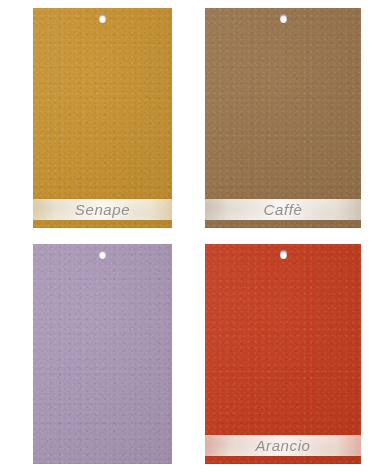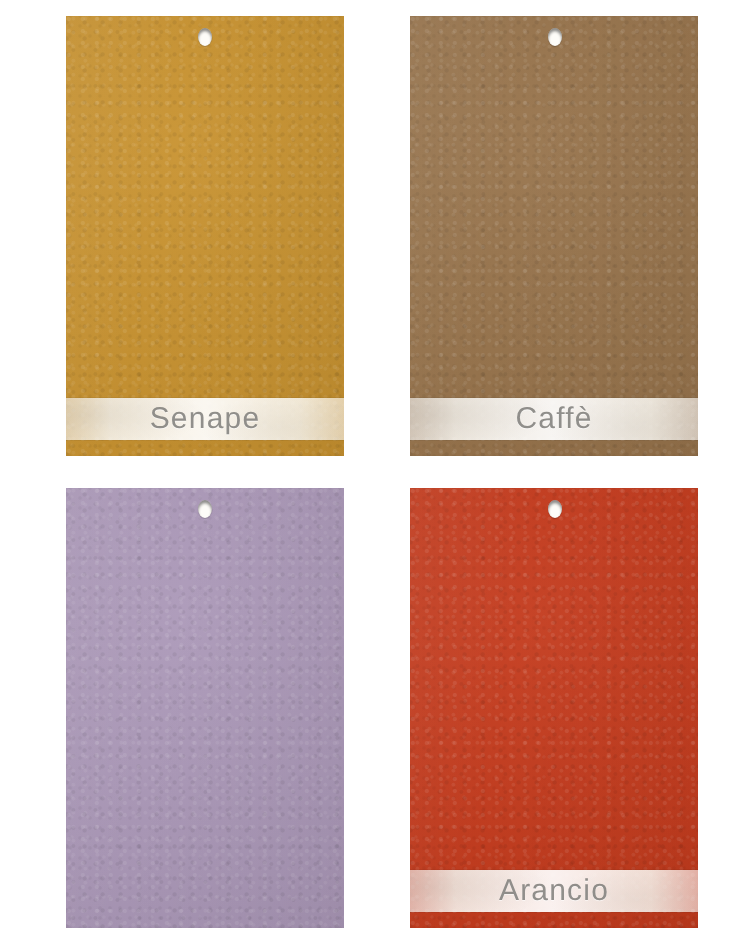--- a/index.html
+++ b/index.html
@@ -20,40 +20,41 @@
     width: 378px;
     height: 472px;
     background: #ffffff;
   }
 
   
   .swatch-cell {
     position: absolute;
     width: 189px;
     height: 236px;
+    font-style: italic;
   }
   .cell-r0c0 { left: 0;   top: 0;   }
   .cell-r0c1 { left: 189px; top: 0; }
   .cell-r1c0 { left: 0;   top: 236px; }
   .cell-r1c1 { left: 189px; top: 236px; }
 
   
   .swatch-card {
     position: absolute;
     left: 33px;
     top: 8px;
     width: 139px;
     height: 220px;
     overflow: hidden;
   }
   
   .cell-r0c1 .swatch-card,
   .cell-r1c1 .swatch-card {
     left: 16px;
-    width: 144px;
+    width: 156px;
   }
   .cell-r1c0 .swatch-card,
   .cell-r1c1 .swatch-card {
     top: 8px;
     height: 220px;
   }
 
   
   .swatch-fill {
     position: absolute;

